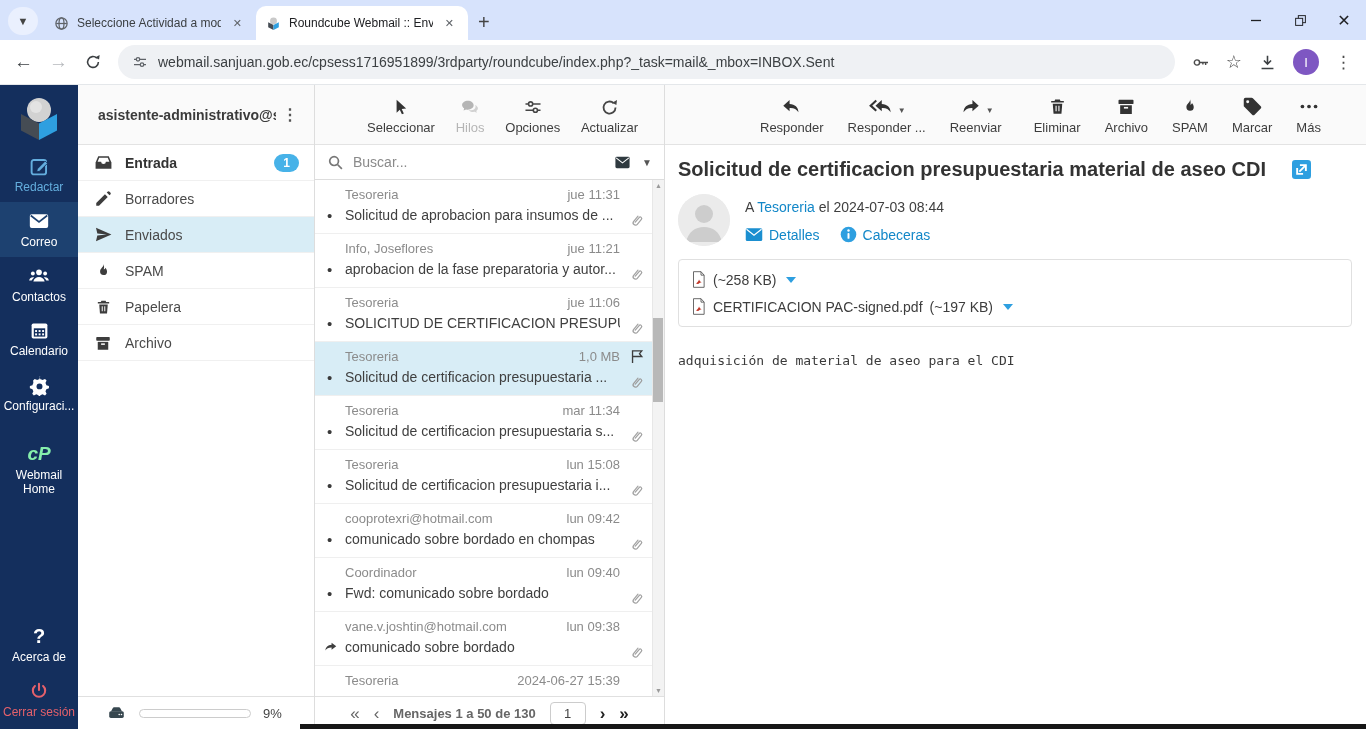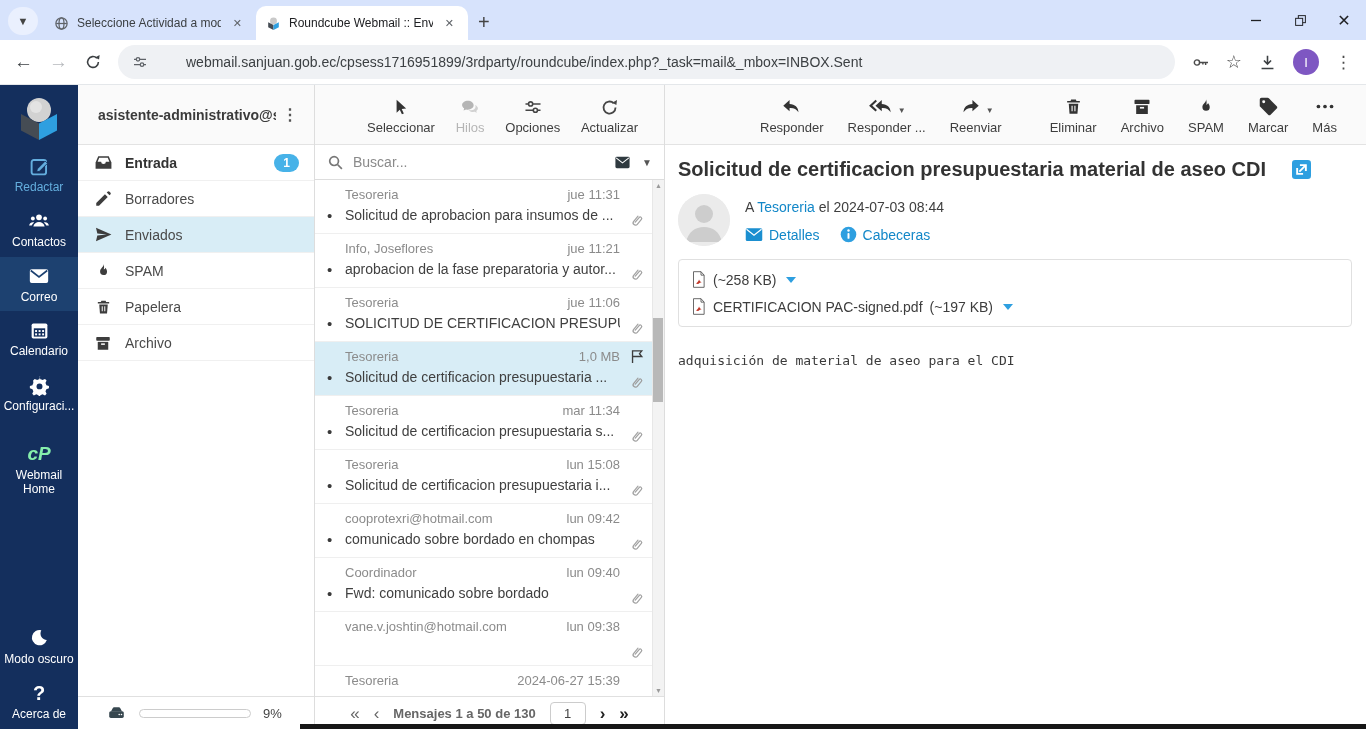--- a/index.html
+++ b/index.html
@@ -20,21 +20,21 @@
   .tab.active { background:#fff; border-radius:10px 10px 0 0; color:#202124; }
   .newtab { font-size:20px; color:#444; padding:0 12px 6px 10px; }
   .wincontrols { margin-left:auto; display:flex; align-items:center; gap:0; height:100%; }
   .winbtn { width:44px; height:100%; display:flex; align-items:center; justify-content:center; color:#202124; }
   .toolbar { height:45px; background:#fff; border-bottom:1px solid #e4e7ea;
     display:flex; align-items:center; padding:0 14px; gap:16px; }
   .navarrow { font-size:19px; color:#3c4043; }
   .navarrow.disabled { color:#b6b9bd; }
   .urlbar { flex:1; height:34px; background:#eff1f4; border-radius:17px;
     display:flex; align-items:center; gap:10px; padding:0 14px; }
-  .urltext { font-size:14px; color:#3c4043; white-space:nowrap; overflow:hidden; flex:1;margin-left:28px; }
+  .urltext { font-size:14px; color:#3c4043; white-space:nowrap; overflow:hidden; flex:1; }
   .chromeicons { display:flex; align-items:center; gap:16px; }
   .avatar-chip { width:26px; height:26px; border-radius:50%; background:#7e57c2; color:#fff;
     display:flex; align-items:center; justify-content:center; font-size:13px; }
   .kebab { font-size:17px; color:#4a4a4a; }
 
   
   .app { display:flex; height:644px; position:relative; }
 
   
   .nav { width:78px; background:#142f5d; display:flex; flex-direction:column; align-items:stretch; color:#fff; }
@@ -232,41 +232,41 @@
       </div>
       <div class="nav-item compose">
         <span class="ic">
           <svg width="21" height="21" viewBox="0 0 24 24">
               <rect x="3" y="4.5" width="16.5" height="16.5" rx="2.5" fill="none" stroke="currentColor" stroke-width="2.2"></rect>
               <path d="M9.5 14.8l9-9 2.6 2.6-9 9-3.3.7z" fill="currentColor" stroke="#142f5d" stroke-width="1"></path>
             </svg>
         </span>
         <span>Redactar</span>
       </div>
+      <div class="nav-item selected">
+        <span class="ic">
+          <svg width="22" height="22" viewBox="0 0 24 24" fill="#fff">
+              <rect x="2" y="4.5" width="20" height="15" rx="2"></rect>
+              <path d="M3 6l9 7 9-7" stroke="#1d4170" stroke-width="1.8" fill="none"></path>
+            </svg>
+        </span>
+        <span>Correo</span>
+      </div>
       <div class="nav-item">
         <span class="ic">
           <svg width="24" height="22" viewBox="0 0 24 24" fill="#fff">
               <circle cx="12" cy="8" r="3.1"></circle>
               <path d="M5.8 18c.8-3.3 3.2-5 6.2-5s5.4 1.7 6.2 5z"></path>
               <circle cx="5.3" cy="9.3" r="2.1"></circle>
               <path d="M1.2 17c.6-2.4 2.2-3.6 4.1-3.6.5 0 1 .1 1.4.2-1.3 1.1-2.2 2.3-2.7 3.4z"></path>
               <circle cx="18.7" cy="9.3" r="2.1"></circle>
               <path d="M22.8 17c-.6-2.4-2.2-3.6-4.1-3.6-.5 0-1 .1-1.4.2 1.3 1.1 2.2 2.3 2.7 3.4z"></path>
             </svg>
         </span>
         <span>Contactos</span>
-      </div>
-      <div class="nav-item selected">
-        <span class="ic">
-          <svg width="22" height="22" viewBox="0 0 24 24" fill="#fff">
-              <rect x="2" y="4.5" width="20" height="15" rx="2"></rect>
-              <path d="M3 6l9 7 9-7" stroke="#1d4170" stroke-width="1.8" fill="none"></path>
-            </svg>
-        </span>
-        <span>Correo</span>
       </div>
       <div class="nav-item">
         <span class="ic">
           <svg width="21" height="21" viewBox="0 0 24 24">
               <rect x="3" y="4" width="18" height="17" rx="2" fill="#fff"></rect>
               <rect x="5.5" y="9.5" width="13" height="9.5" fill="#142f5d"></rect>
               <g fill="#fff">
                 <rect x="7" y="11.5" width="2.2" height="2.2"></rect>
                 <rect x="11" y="11.5" width="2.2" height="2.2"></rect>
                 <rect x="15" y="11.5" width="2.2" height="2.2"></rect>
@@ -286,30 +286,31 @@
             </svg>
         </span>
         <span>Configuraci...</span>
       </div>
       <div class="nav-item" style="margin-top:14px;">
         <span class="ic cp-logo">cP</span>
         <span style="width:60px;">Webmail Home</span>
       </div>
       <div class="nav-spacer"></div>
       <div class="nav-item">
-        <span class="ic">
-          <svg width="20" height="20" viewBox="0 0 24 24" fill="#fff">
-              <path d="M14.8 2.6a9.2 9.2 0 1 0 6.6 11.9A8 8 0 0 1 14.8 2.6z"></path>
-            </svg>
-        </span>
-        <span>Modo oscuro</span>
-      </div>
-      <div class="nav-item">
         <span class="ic qmark">?</span>
         <span>Acerca de</span>
+      </div>
+      <div class="nav-item logout">
+        <span class="ic">
+          <svg width="20" height="20" viewBox="0 0 24 24" fill="none" stroke="#e5616b" stroke-width="2.5" stroke-linecap="round">
+              <path d="M12 3.2v7.6"></path>
+              <path d="M7.1 6a7.4 7.4 0 1 0 9.8 0"></path>
+            </svg>
+        </span>
+        <span>Cerrar sesión</span>
       </div>
     </div>
 
     <div class="folders">
       <div class="folders-header">
         <span class="account">asistente-administrativo@s...</span>
         <span class="vkebab">⋮</span>
       </div>
       <div class="folder unread">
         <span class="ic">
@@ -593,20 +594,28 @@
                 </svg>
               </span>
             </div>
         </div>
 
         <div class="row">
           <div class="r1">
               <span class="sender">vane.v.joshtin@hotmail.com</span>
               <span class="rdate">lun 09:38</span>
             </div>
+          <div class="r2">
+            <span class="bullet" style="margin-left:-4px;width:22px;">
+                <svg width="16" height="14" viewBox="0 0 24 24" fill="#3f3f3f">
+                  <path d="M13 4.5l8 6-8 6v-3.6c-5.3 0-8.6 1.7-10.8 5.1.5-6 4.2-9.4 10.8-9.8z"></path>
+                </svg>
+              </span>
+            <span class="subj">comunicado sobre bordado</span>
+          </div>
           <div class="rail">
               <span class="spacer"></span>
               <span class="clip">
                 <svg width="16" height="16" viewBox="0 0 24 24" fill="none" stroke="#a3a3a3" stroke-width="1.9" stroke-linecap="round">
                   <path d="M8.5 5.5v10a3.5 3.5 0 0 0 7 0V6a2.2 2.2 0 0 0-4.4 0v9"></path>
                 </svg>
               </span>
             </div>
         </div>
 
@@ -664,21 +673,21 @@
             <span>
               <svg width="25" height="21" viewBox="0 0 24 24" fill="#333">
                     <path d="M14.2 4.6L21.4 11l-7.2 6.4v-3.7C9.5 13.4 6.3 15 4 18.6c.4-5.8 3.9-9.1 10.2-9.4z"></path>
                   </svg>
             </span>
                 <span class="dd-caret">▼</span>
               </span>
           </span>
           <span>Reenviar</span>
         </div>
-        <div class="tb-btn" style="margin-left:24px;">
+        <div class="tb-btn" style="margin-left:8px;">
           <span class="ic">
             <svg width="19" height="21" viewBox="0 0 24 24" fill="#333">
                 <path d="M9 3h6l.7 2H20v2H4V5h4.3z"></path>
                 <path d="M6 8.5h12l-1 12.5H7z"></path>
                 <path d="M10.2 11v7M13.8 11v7" stroke="#fafafa" stroke-width="1.4"></path>
               </svg>
           </span>
           <span>Eliminar</span>
         </div>
         <div class="tb-btn">

